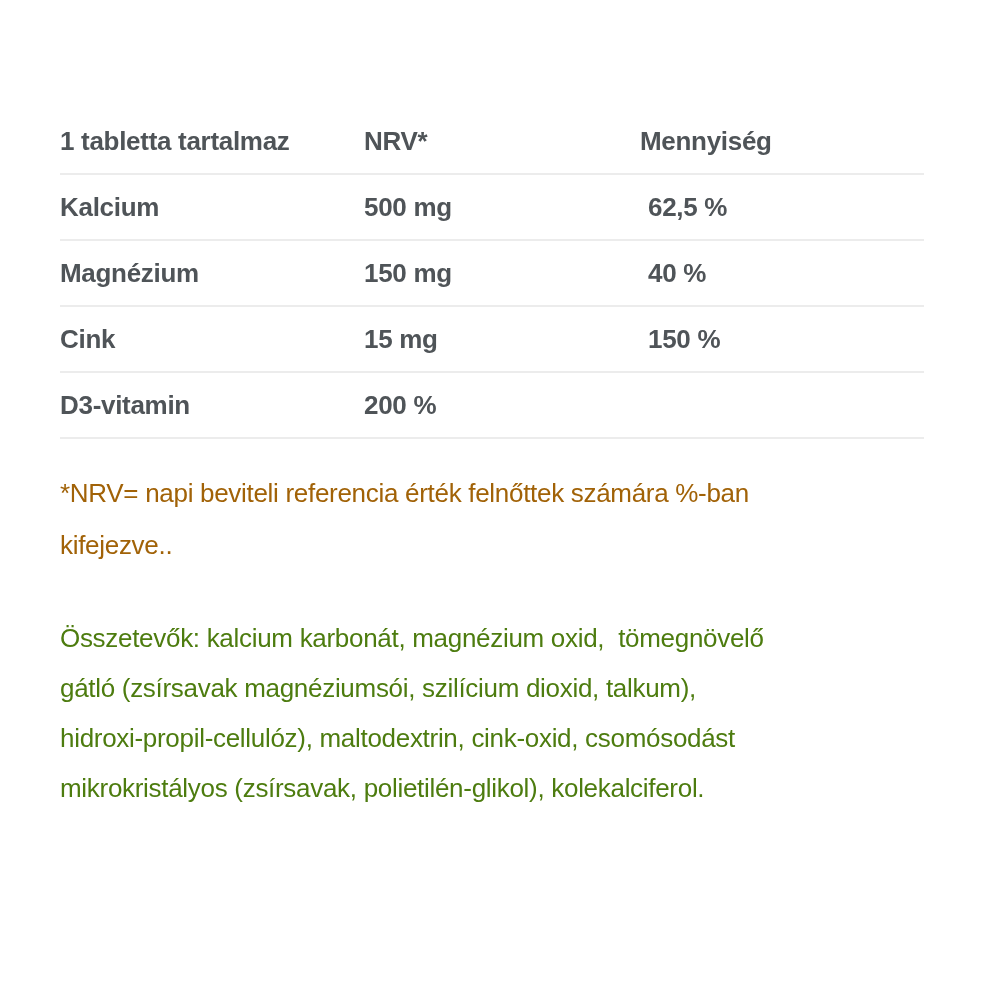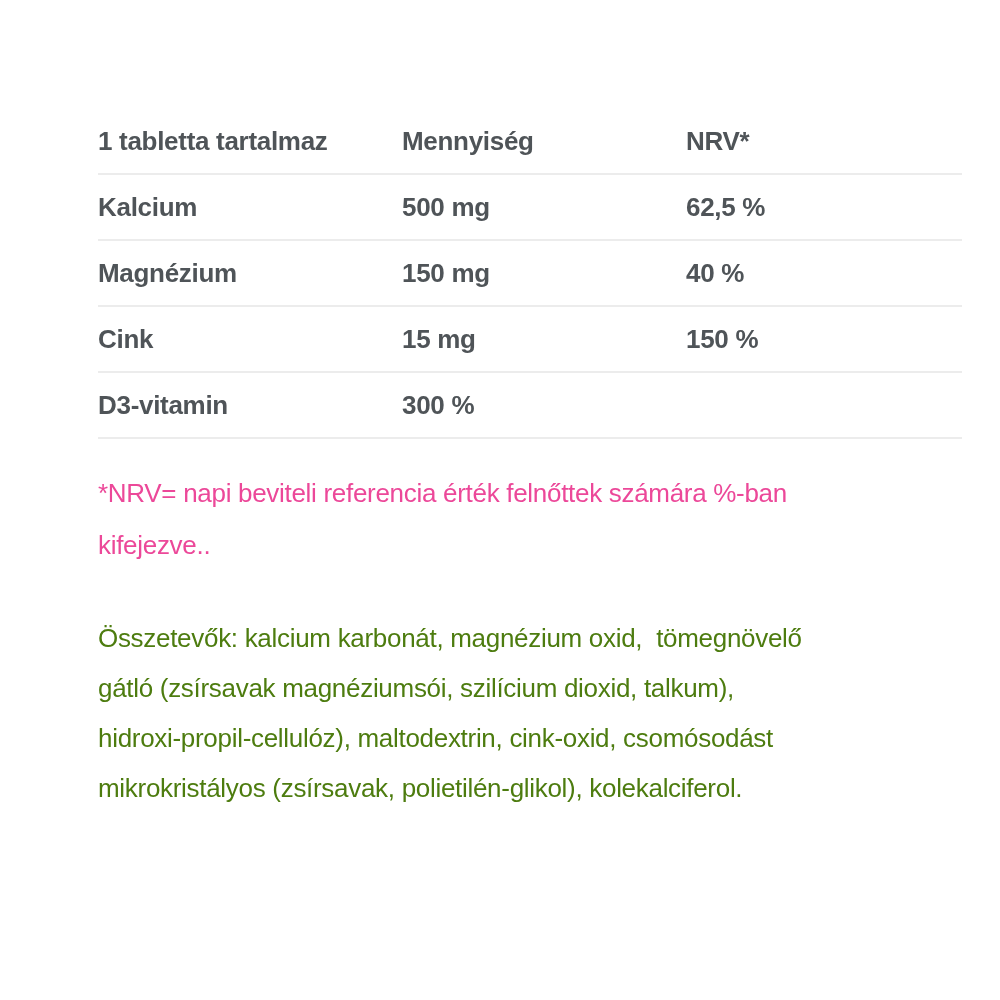--- a/index.html
+++ b/index.html
@@ -7,21 +7,21 @@
   body {
     width: 1000px;
     height: 1000px;
     font-family: "Liberation Sans", "DejaVu Sans", sans-serif;
     overflow: hidden;
   }
   .page {
     width: 1000px;
     height: 1000px;
     background: #ffffff;
-    padding: 109px 72px 0 98px;
+    padding: 109px 72px 0 60px;
   }
   
   .facts-table { width: 864px; }
   .row {
     display: flex;
     align-items: center;
     height: 66px;
     border-bottom: 2px solid #ececec;
   }
   .col {
@@ -32,43 +32,43 @@
     white-space: pre;
   }
   .c1 { width: 304px; }
   .c2 { width: 284px; }
   .c3 { flex: 1; }
   
   .footnote {
     margin-top: 28px;
     font-size: 26px;
     line-height: 52px;
-    color: #ec4899;
+    color: #a16207;
     letter-spacing: -0.3px;
   }
   .ingredients {
     margin-top: 42px;
     font-size: 26px;
     line-height: 50px;
     color: #4d7c0f;
     letter-spacing: -0.3px;
   }
   .text-line { white-space: pre; }
 </style>
 </head>
 <body>
 
 <div class="page">
 
   <div class="facts-table">
 
     <div class="row">
       <div class="col c1">1 tabletta tartalmaz</div>
+      <div class="col c3">NRV*</div>
       <div class="col c2">Mennyiség</div>
-      <div class="col c3">NRV*</div>
     </div>
 
     <div class="row">
       <div class="col c1">Kalcium</div>
       <div class="col c2">500 mg</div>
       <div class="col c3">62,5 %</div>
     </div>
 
     <div class="row">
       <div class="col c1">Magnézium</div>
@@ -77,21 +77,21 @@
     </div>
 
     <div class="row">
       <div class="col c1">Cink</div>
       <div class="col c2">15 mg</div>
       <div class="col c3">150 %</div>
     </div>
 
     <div class="row">
       <div class="col c1">D3-vitamin</div>
-      <div class="col c3">300 %</div>
+      <div class="col c3">200 %</div>
     </div>
 
   </div>
 
   <div class="footnote">
     <div class="text-line">*NRV= napi beviteli referencia érték felnőttek számára %-ban</div>
     <div class="text-line">kifejezve..</div>
   </div>
 
   <div class="ingredients">

